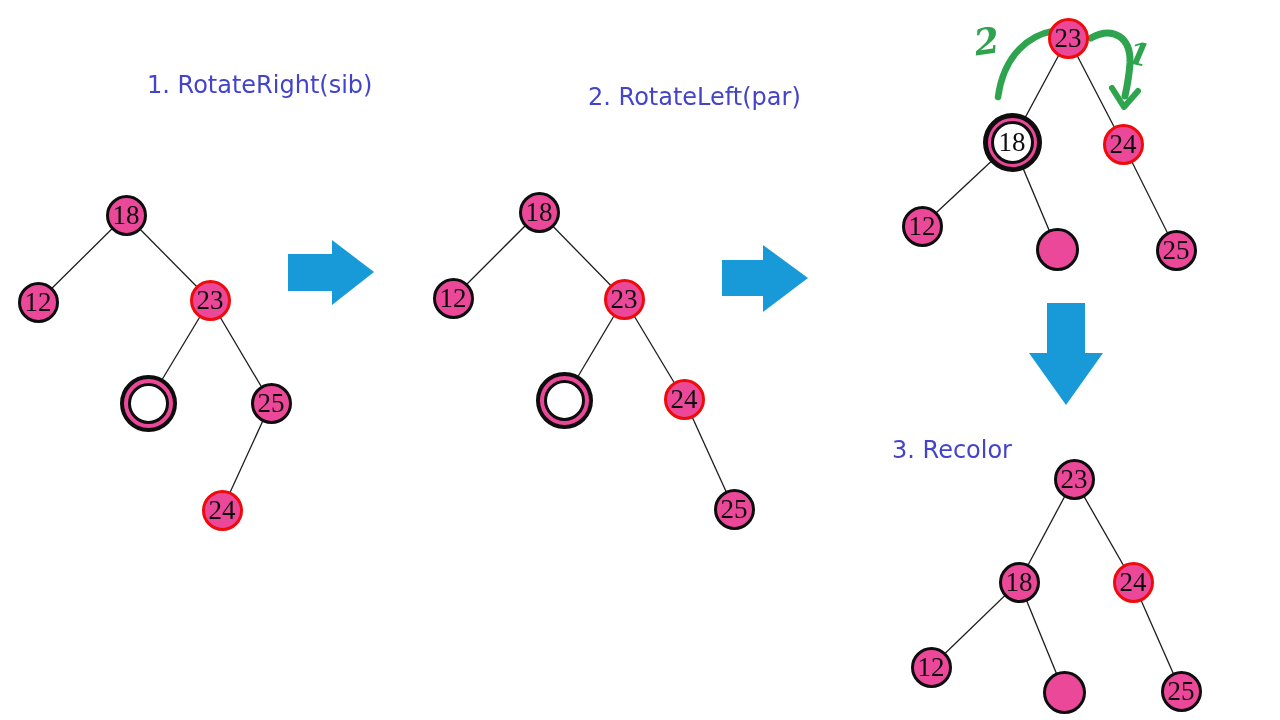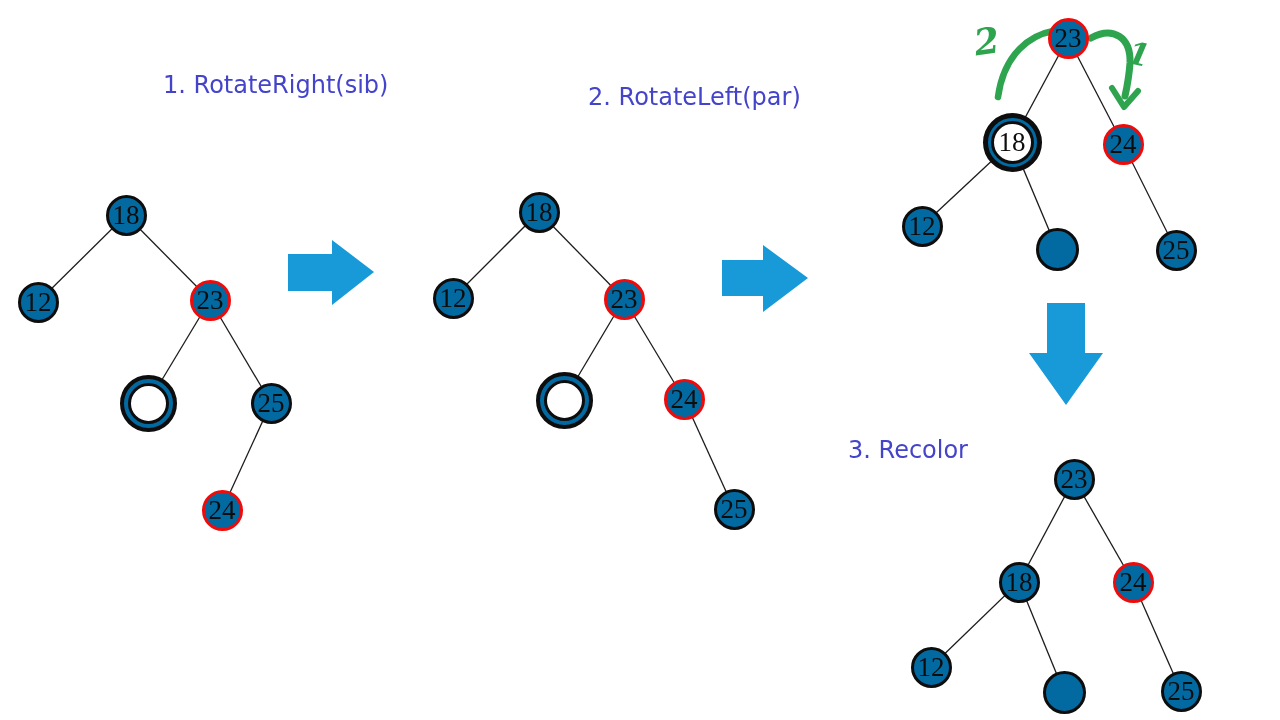--- a/index.html
+++ b/index.html
@@ -10,26 +10,26 @@
   .layer{position:absolute;left:0;top:0;width:1280px;height:720px;}
   svg.layer{z-index:1;}
   #nodes-layer{z-index:2;pointer-events:none;}
   #text-layer{z-index:3;pointer-events:none;}
 
   .step-title{
     position:absolute;white-space:nowrap;
     font-family:"DejaVu Sans","Liberation Sans",sans-serif;
     font-size:24px;font-weight:500;color:var(--title-text,#4444CB);
   }
-  #title-step1{left:163px;top:71px;}
+  #title-step1{left:147px;top:71px;}
   #title-step2{left:588px;top:83px;}
-  #title-step3{left:848px;top:436px;}
+  #title-step3{left:892px;top:436px;}
 
   .node{
-    position:absolute;box-sizing:border-box;border-radius:50%;background:#0369a1;
+    position:absolute;box-sizing:border-box;border-radius:50%;background:#ec4899;
     display:flex;align-items:center;justify-content:center;
     font-family:"Liberation Serif","DejaVu Serif",serif;
     font-size:27px;color:#0d0d0d;line-height:1;
   }
   .node--black{width:41px;height:41px;border:3px solid var(--node-black,#0d0d0d);}
   .node--red{width:41px;height:41px;border:3px solid var(--node-red,#ee0b0b);}
   .node--empty{width:43px;height:43px;border:3px solid var(--node-black,#0d0d0d);}
   .node--double{width:57px;height:57px;border:4px solid var(--node-black,#0d0d0d);}
   .node--double .node-inner{
     box-sizing:border-box;width:41px;height:41px;border-radius:50%;

